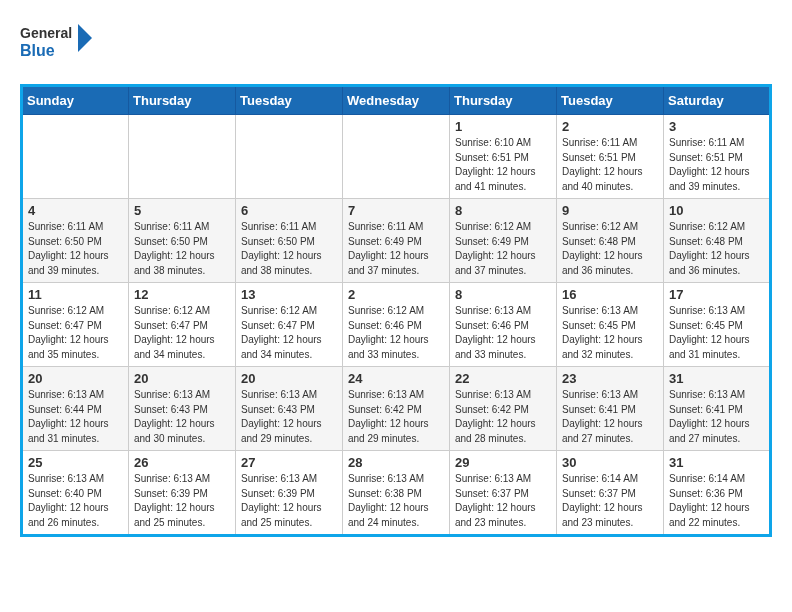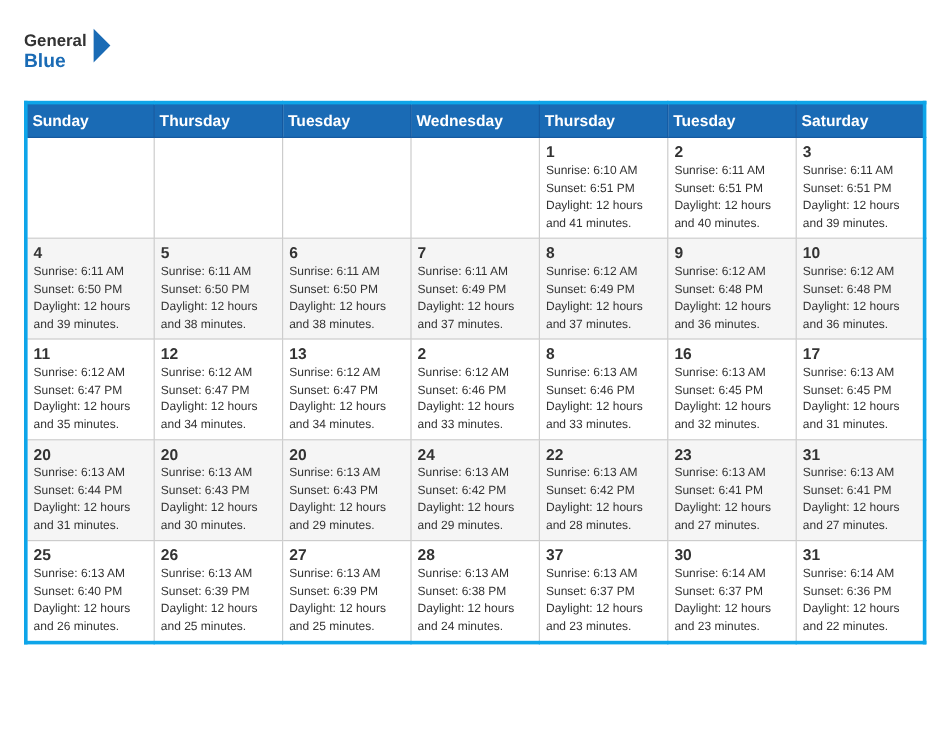--- a/index.html
+++ b/index.html
@@ -307,21 +307,21 @@
 and 25 minutes.</div>
         </td>
         <td>
           <div class="day-number">28</div>
           <div class="day-info" style="white-space: pre-line;">Sunrise: 6:13 AM
 Sunset: 6:38 PM
 Daylight: 12 hours
 and 24 minutes.</div>
         </td>
         <td>
-          <div class="day-number">37</div>
+          <div class="day-number">29</div>
           <div class="day-info" style="white-space: pre-line;">Sunrise: 6:13 AM
 Sunset: 6:37 PM
 Daylight: 12 hours
 and 23 minutes.</div>
         </td>
         <td>
           <div class="day-number">30</div>
           <div class="day-info" style="white-space: pre-line;">Sunrise: 6:14 AM
 Sunset: 6:37 PM
 Daylight: 12 hours

